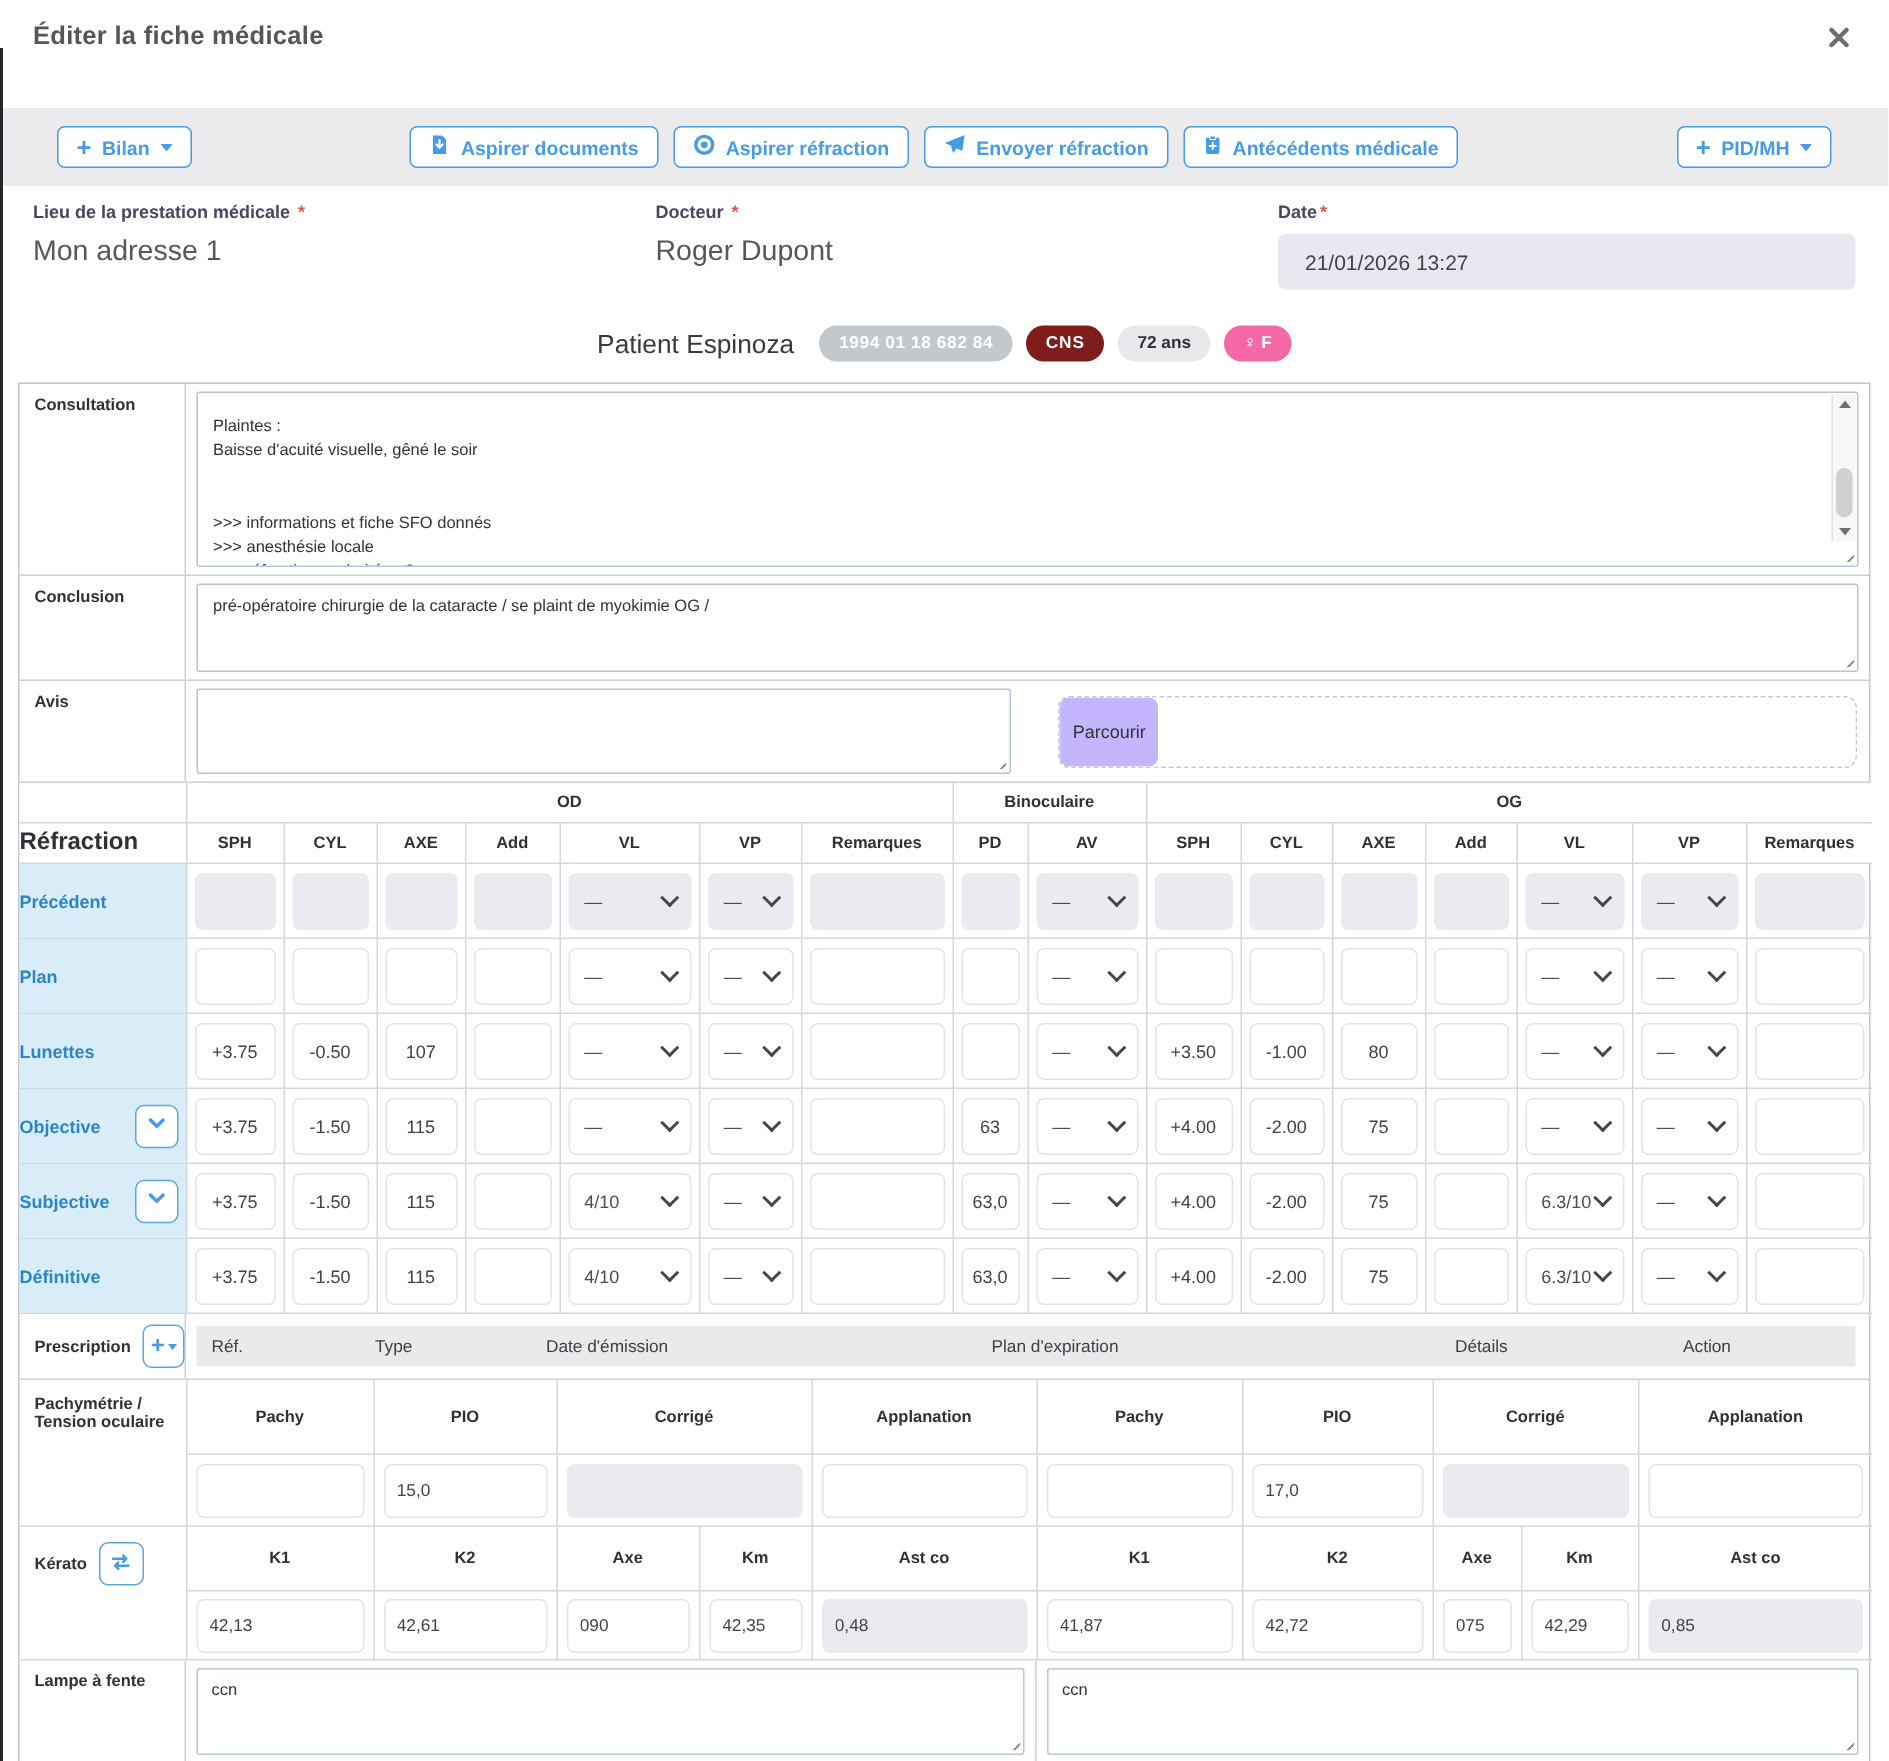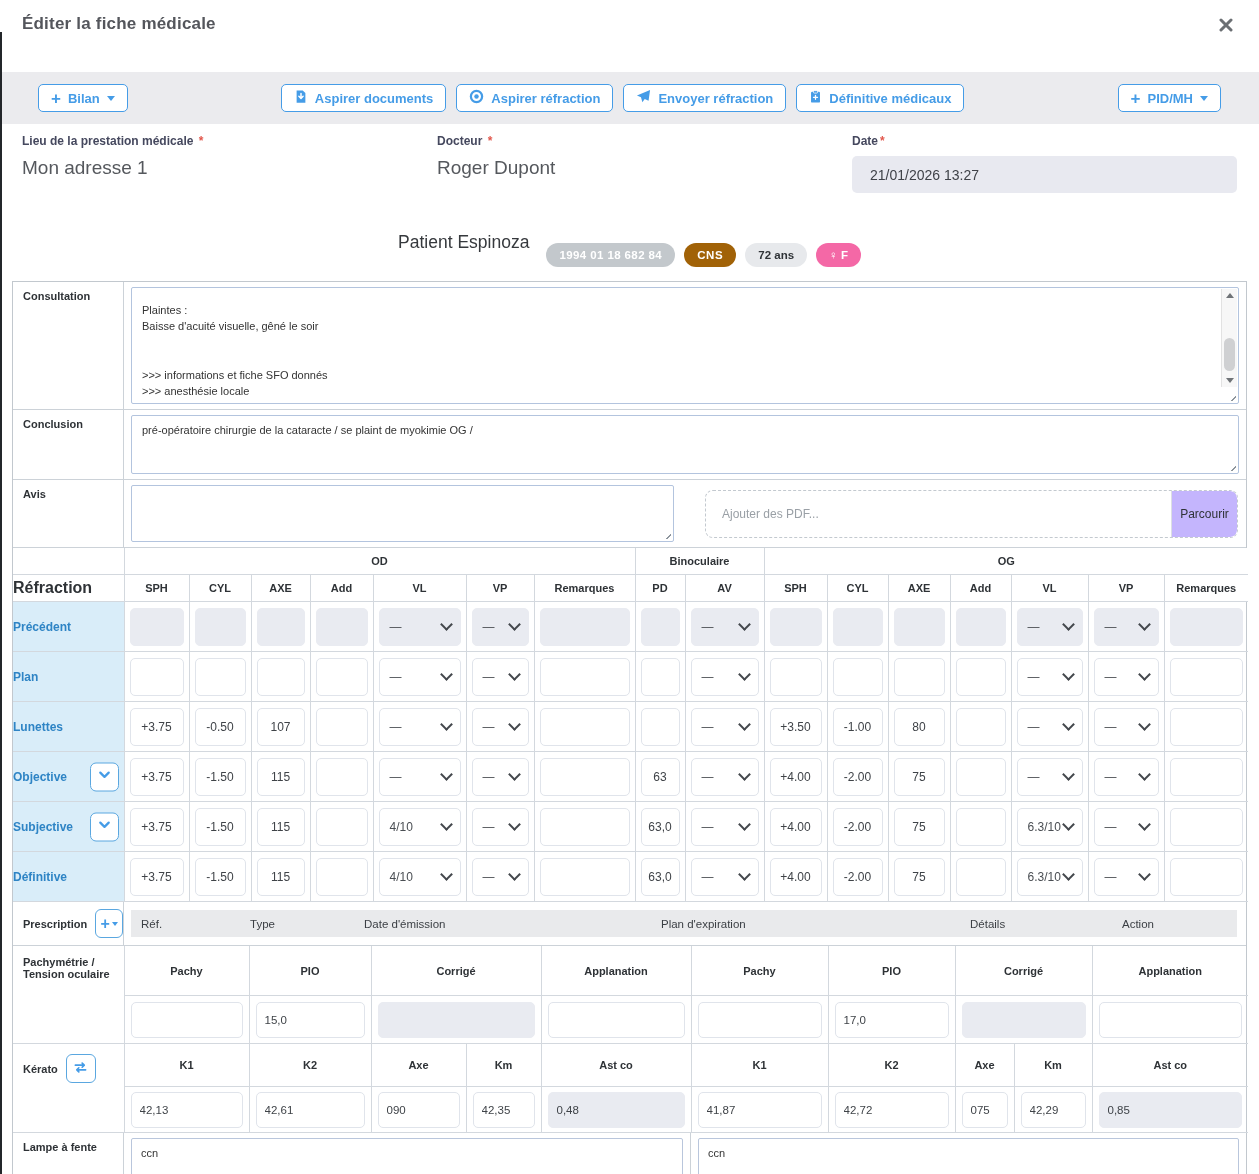--- a/index.html
+++ b/index.html
@@ -23,23 +23,23 @@
   .meta{display:grid;grid-template-columns:415px 415px 1fr;padding:10px 22px 0 22px;}
   .lbl{font-size:12px;font-weight:600;color:#45485e;}
   .star{color:#e2574c;margin-left:2px;}
   .val{font-size:19px;color:#55585d;margin-top:9px;}
   .date-input{margin-top:8px;width:100%;box-sizing:border-box;height:37px;background:#e8e9f0;border:none;border-radius:5px;
     padding:0 0 0 18px;font-size:14px;color:#3f4248;font-family:inherit;}
 
   
   .patient{display:flex;justify-content:center;align-items:center;gap:9px;margin-top:24px;}
   .pname{font-size:17.5px;color:#36393d;margin-right:8px;}
-  .pill{height:24px;line-height:24px;border-radius:12px;padding:0 13px;font-size:11.5px;font-weight:700;margin-top:26px;}
+  .pill{height:24px;line-height:24px;border-radius:12px;padding:0 13px;font-size:11.5px;font-weight:700;}
   .pill.gray{background:#c3c8cc;color:#fff;letter-spacing:.4px;}
-  .pill.blue{background:#a16207;color:#fff;letter-spacing:.6px;}
+  .pill.blue{background:#7f1d1d;color:#fff;letter-spacing:.6px;}
   .pill.light{background:#e7e9ec;color:#2f3337;}
   .pill.pink{background:#f468a6;color:#fff;}
 
   
   .sheet{margin:14px 12px 0 12px;border:1px solid #c2c8ce;}
   .srow{display:grid;border-bottom:1px solid #ccd2d8;position:relative;}
   .labcell{border-right:1px solid #ccd2d8;padding:8px 6px 0 10px;font-size:11px;font-weight:700;color:#2e3236;}
   .ccell{position:relative;padding:5px 7px;}
 
   textarea{font-family:"Liberation Sans",sans-serif;font-size:11px;color:#333;resize:none;outline:none;
@@ -162,21 +162,21 @@
       <span>Envoyer réfraction</span>
     </button>
     <button class="btn">
       <span>
         <svg width="13" height="15" viewBox="0 0 16 16">
             <rect x="2.5" y="2" width="11" height="13.5" rx="1.5" fill="#459ce7"></rect>
             <rect x="5.5" y="0.8" width="5" height="3" rx="1" fill="#459ce7" stroke="#fff" stroke-width="1"></rect>
             <path d="M8 6.5v5 M5.5 9h5" stroke="#fff" stroke-width="1.6" stroke-linecap="round"></path>
           </svg>
       </span>
-      <span>Définitive médicaux</span>
+      <span>Antécédents médicale</span>
     </button>
   </div>
   <button class="btn">
     <span class="plus">+</span>
     <span>PID/MH</span>
     <span class="caret"></span>
   </button>
 </div>
 
 <div class="meta">
@@ -237,21 +237,20 @@
 
   <div class="srow row-avis">
     <div class="labcell">Avis</div>
     <div class="ccell">
       <div class="avis-flex">
         <div class="ta-sub" style="width:543px;">
           <textarea class="ta-avis" style="width: 100%; height: 100%; padding: 8px 10px;"></textarea>
           <span class="grip"></span>
         </div>
         <div class="pdfbox">
-          <span class="pdf-ph">Ajouter des PDF...</span>
           <button class="browse">Parcourir</button>
         </div>
       </div>
     </div>
   </div>
 
   <table class="reft">
     <colgroup>
       <col style="width:111px">
         <col style="width:65px">

